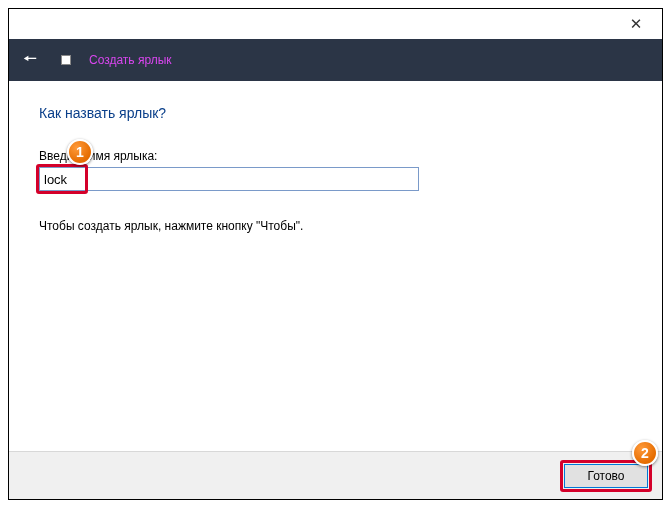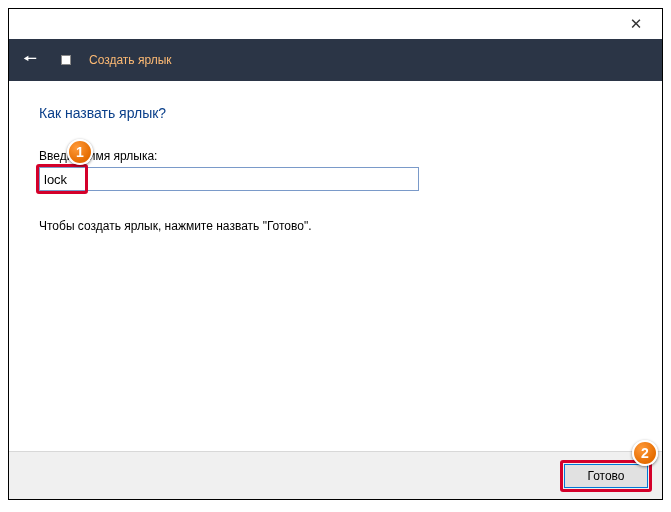--- a/index.html
+++ b/index.html
@@ -58,21 +58,21 @@
       cursor: pointer;
     }
     .nav-icon {
       width: 10px;
       height: 10px;
       background: #fff;
       border: 1px solid #888;
       display: inline-block;
     }
     .nav-title {
-      color: #fdba74;
+      color: #d946ef;
       font-size: 12px;
     }
     .content {
       flex: 1;
       padding: 24px 30px 0 30px;
       position: relative;
     }
     .heading {
       color: #0a3f8a;
       font-size: 14px;
@@ -187,21 +187,21 @@
     <div class="heading">Как назвать ярлык?</div>
 
     <div class="field-label">Введите имя ярлыка:</div>
 
     <div class="input-wrap">
       <input class="name-input" type="text" value="lock" style="">
       <div class="hl-red hl-input"></div>
       <div class="badge" style="left:28px; top:-28px;">1</div>
     </div>
 
-    <div class="help-text">Чтобы создать ярлык, нажмите назвать "Готово".</div>
+    <div class="help-text">Чтобы создать ярлык, нажмите кнопку "Чтобы".</div>
   </div>
 
   <div class="footer">
     <span class="btn-wrap">
       <button class="btn primary">Готово</button>
       <div class="hl-red hl-btn"></div>
       <div class="badge" style="left:68px; top:-24px;">2</div>
     </span>
   </div>
 

